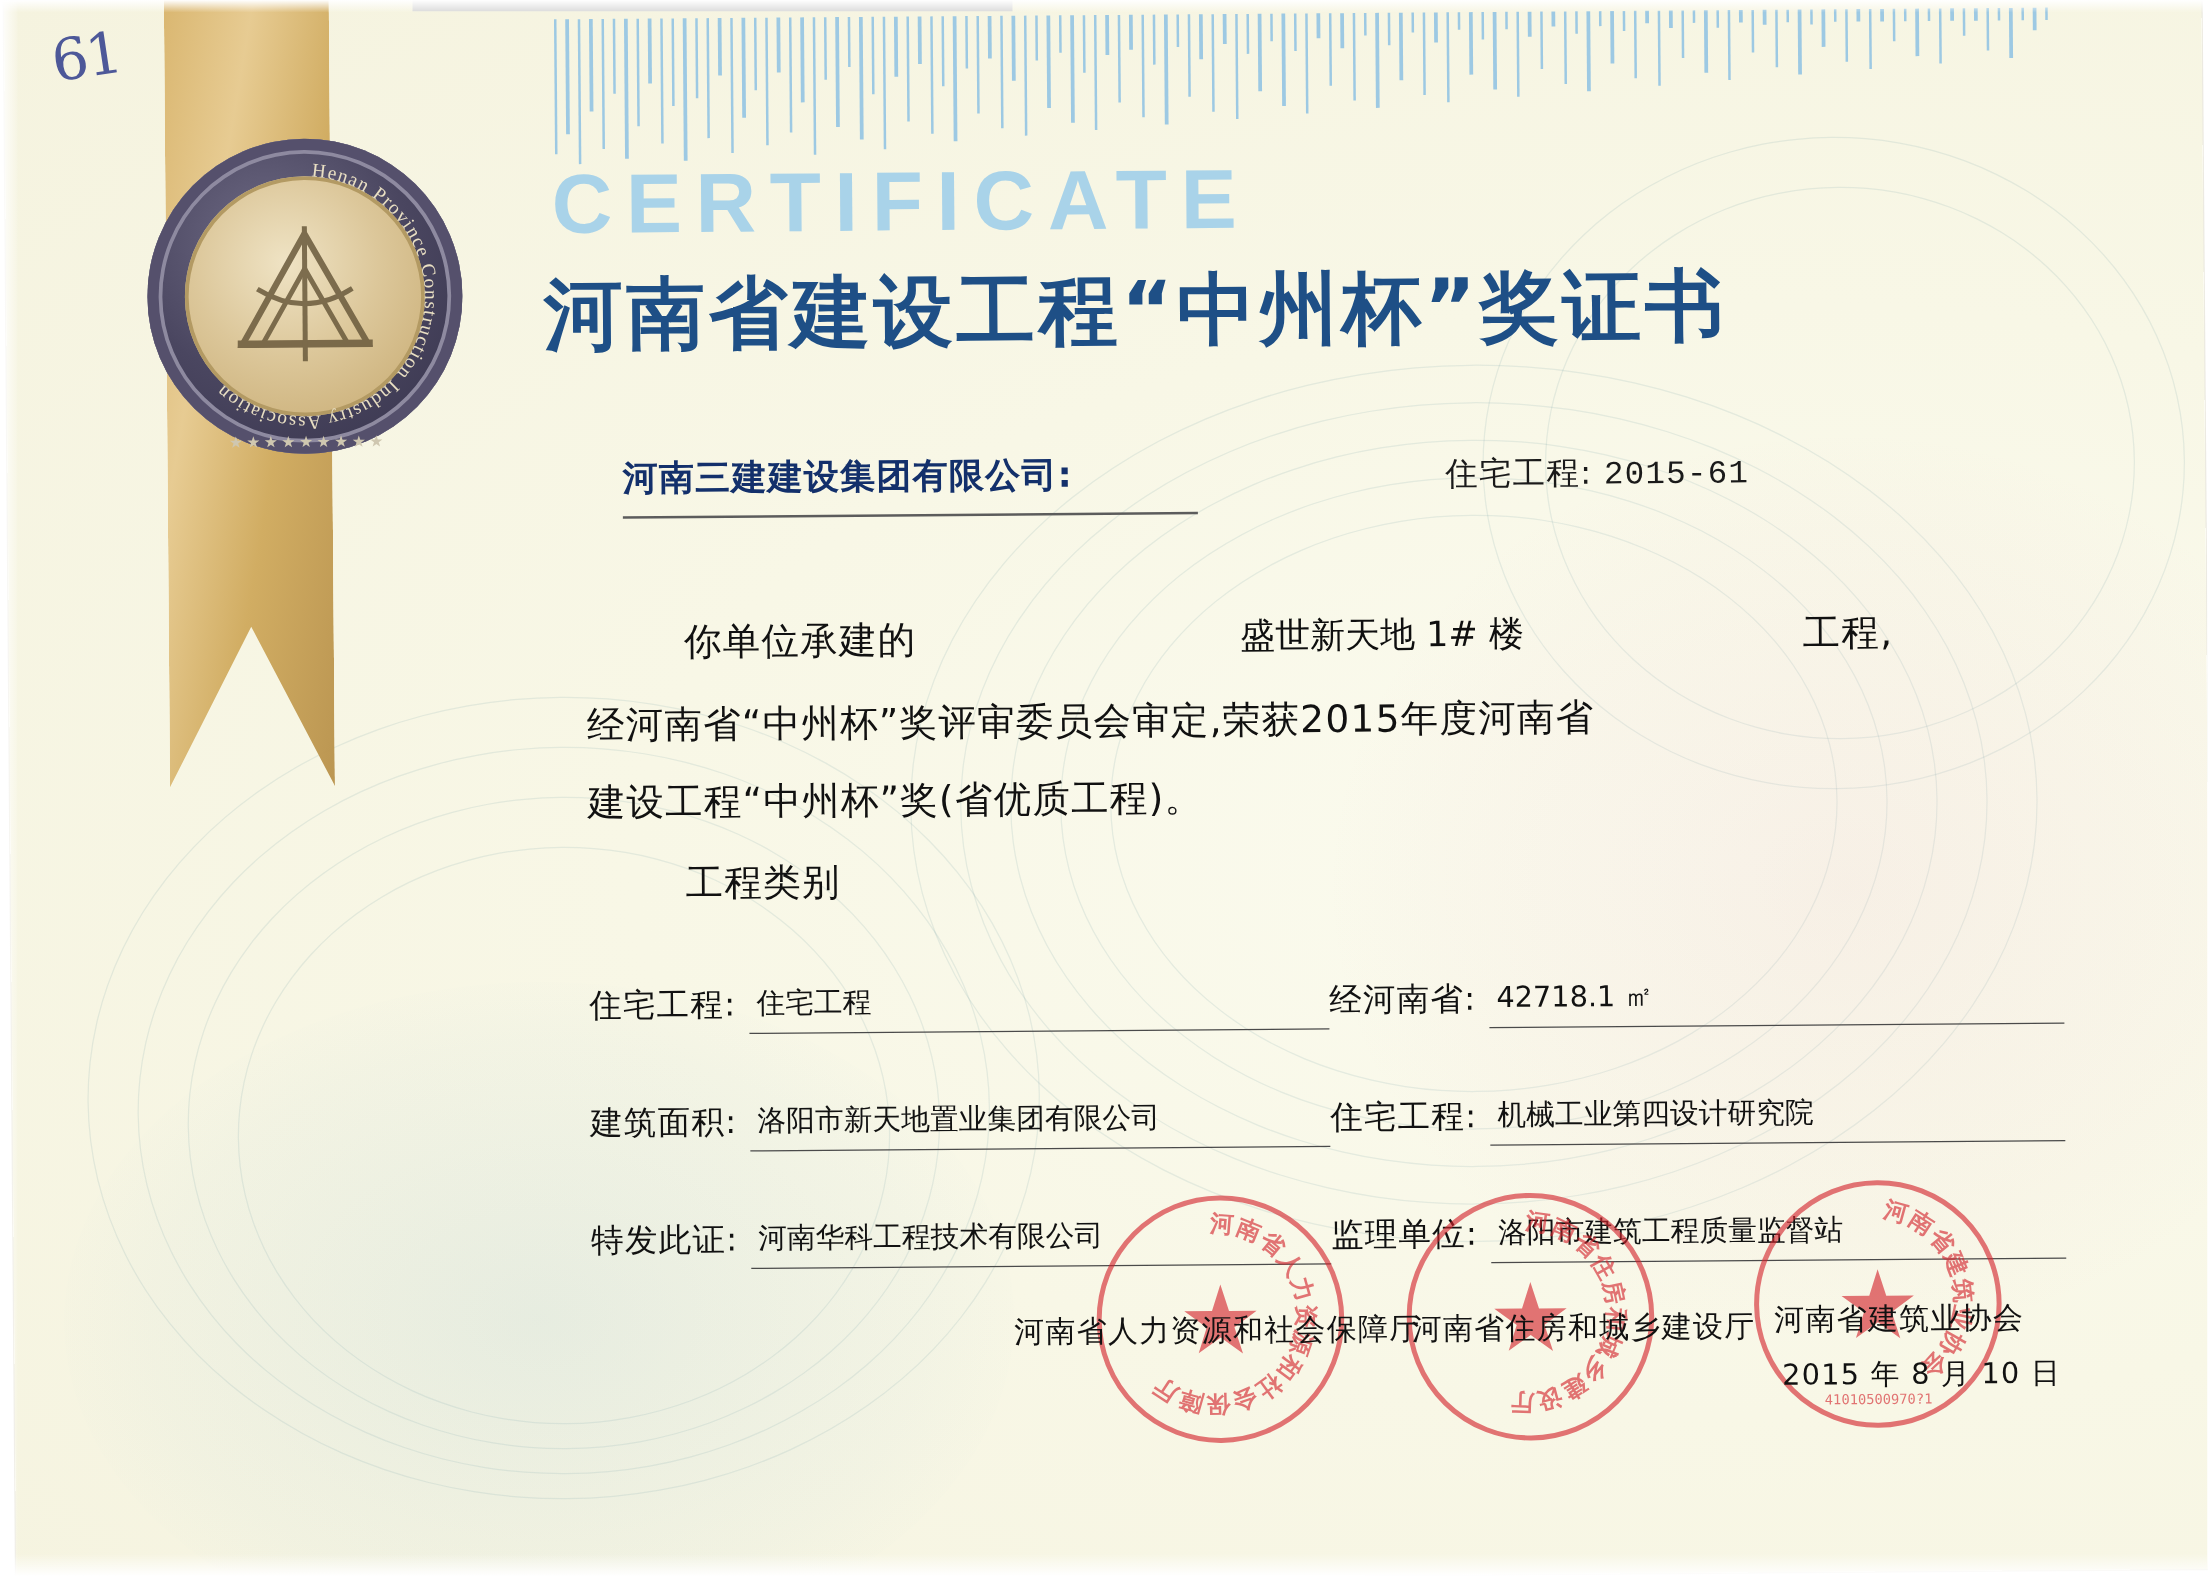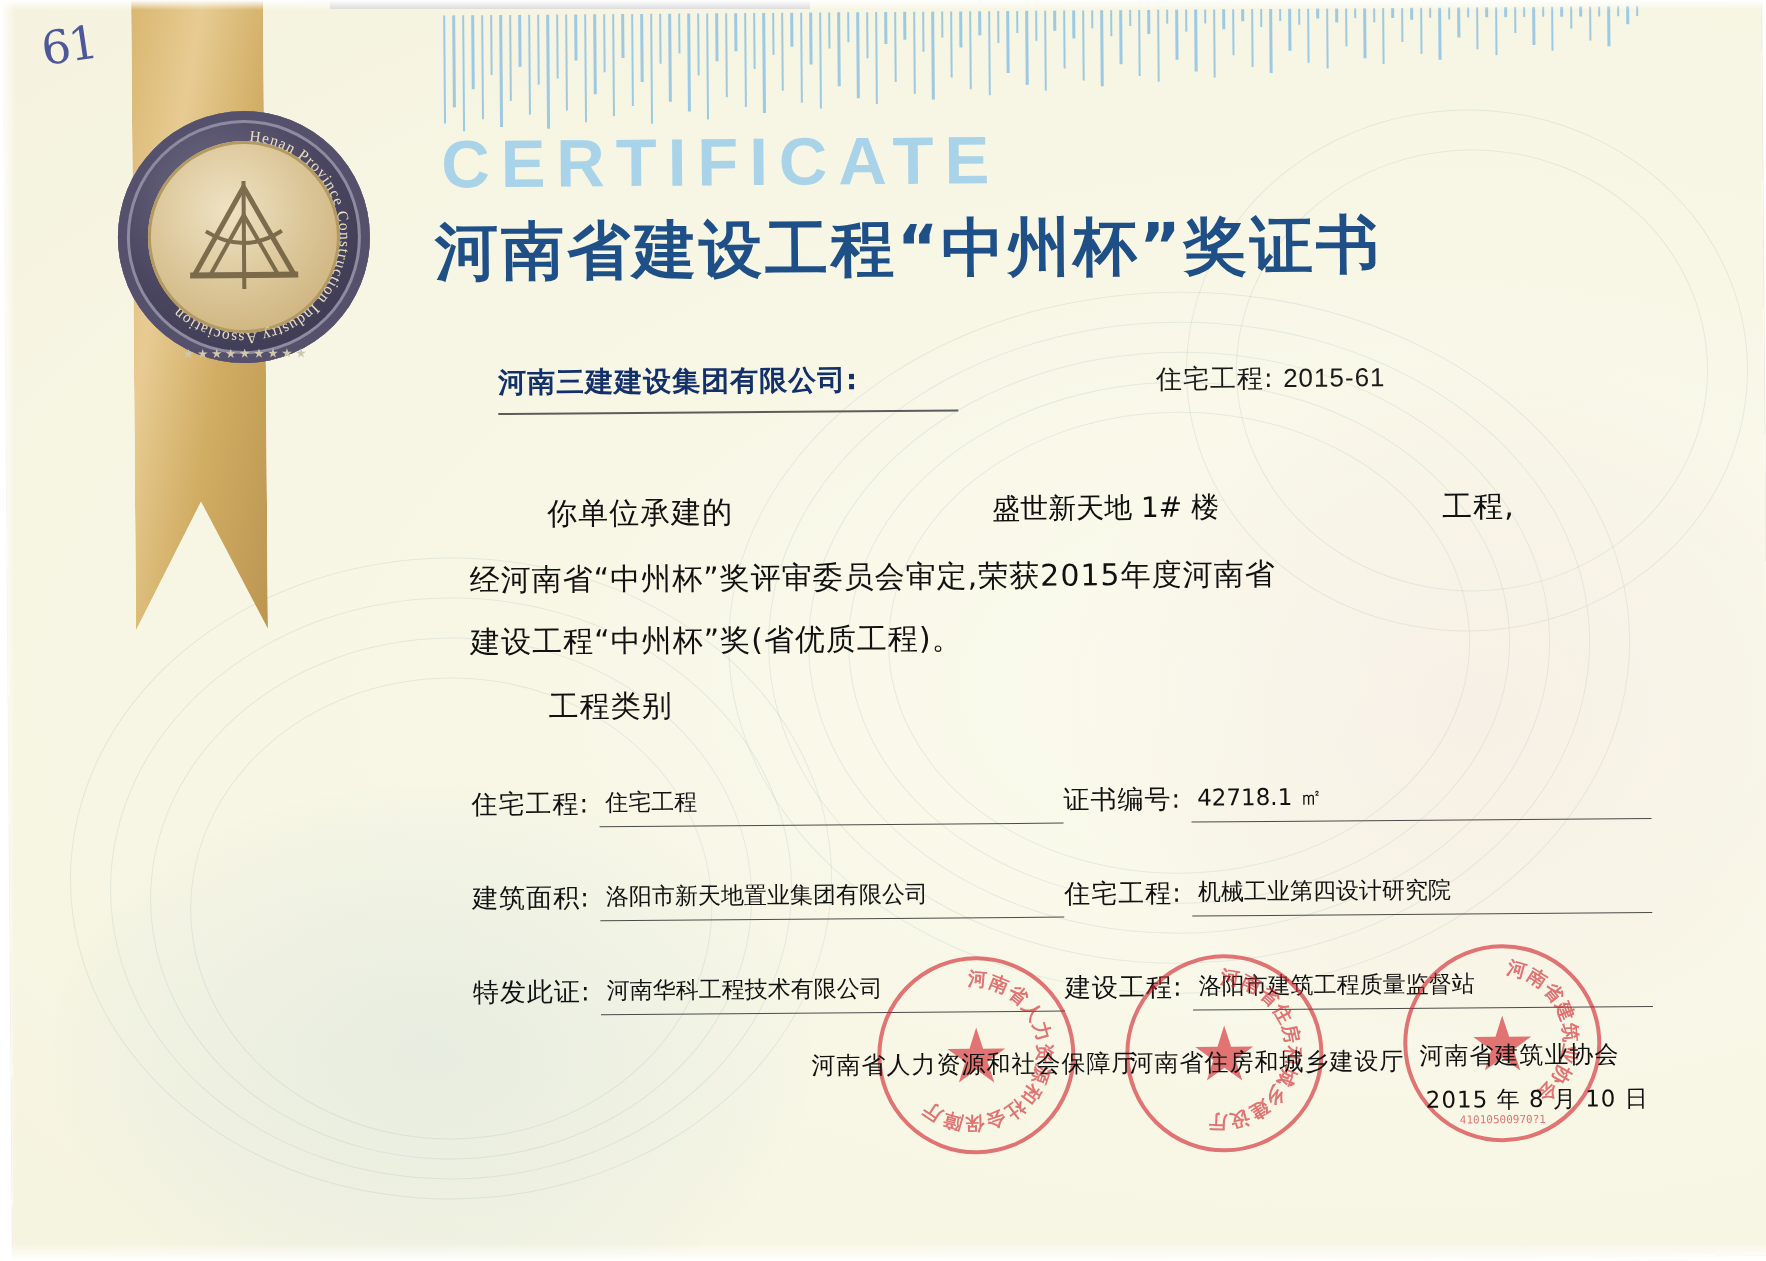--- a/index.html
+++ b/index.html
@@ -191,21 +191,21 @@
   #cert-no {
     position: absolute;
     left: 1150px;
     top: 370px;
     font-family: "DejaVu Sans", sans-serif;
     font-size: 26px;
     color: #1a1a1a;
     letter-spacing: 1px;
     white-space: nowrap;
   }
-  #cert-no .val { font-family: Liberation Sans, sans-serif; }
+  #cert-no .val { font-family: Liberation Mono, monospace; }
 
   
   .body-line {
     position: absolute;
     font-family: "DejaVu Sans", sans-serif;
     font-size: 30px;
     color: #111111;
     letter-spacing: 1px;
     white-space: nowrap;
   }
@@ -535,21 +535,21 @@
     <div class="body-line" id="body-l4">工程类别</div>
 
     <div id="info">
 
       <div class="info-row">
         <div class="info-cell left">
           <span class="info-label">住宅工程:</span>
           <span class="info-value">住宅工程</span>
         </div>
         <div class="info-cell right">
-          <span class="info-label">证书编号:</span>
+          <span class="info-label">经河南省:</span>
           <span class="info-value">42718.1 ㎡</span>
         </div>
       </div>
 
       <div class="info-row">
         <div class="info-cell left">
           <span class="info-label">建筑面积:</span>
           <span class="info-value">洛阳市新天地置业集团有限公司</span>
         </div>
         <div class="info-cell right">
@@ -557,21 +557,21 @@
           <span class="info-value">机械工业第四设计研究院</span>
         </div>
       </div>
 
       <div class="info-row">
         <div class="info-cell left">
           <span class="info-label">特发此证:</span>
           <span class="info-value">河南华科工程技术有限公司</span>
         </div>
         <div class="info-cell right">
-          <span class="info-label">建设工程:</span>
+          <span class="info-label">监理单位:</span>
           <span class="info-value">洛阳市建筑工程质量监督站</span>
         </div>
       </div>
 
     </div>
 
     <div class="stamp" id="stamp-1">
       <svg viewBox="0 0 182 182" width="182" height="182">
         <defs>
             <path id="sp1" d="M 91,91 m -66,0 a 66,66 0 1 1 132,0 a 66,66 0 1 1 -132,0"></path>

